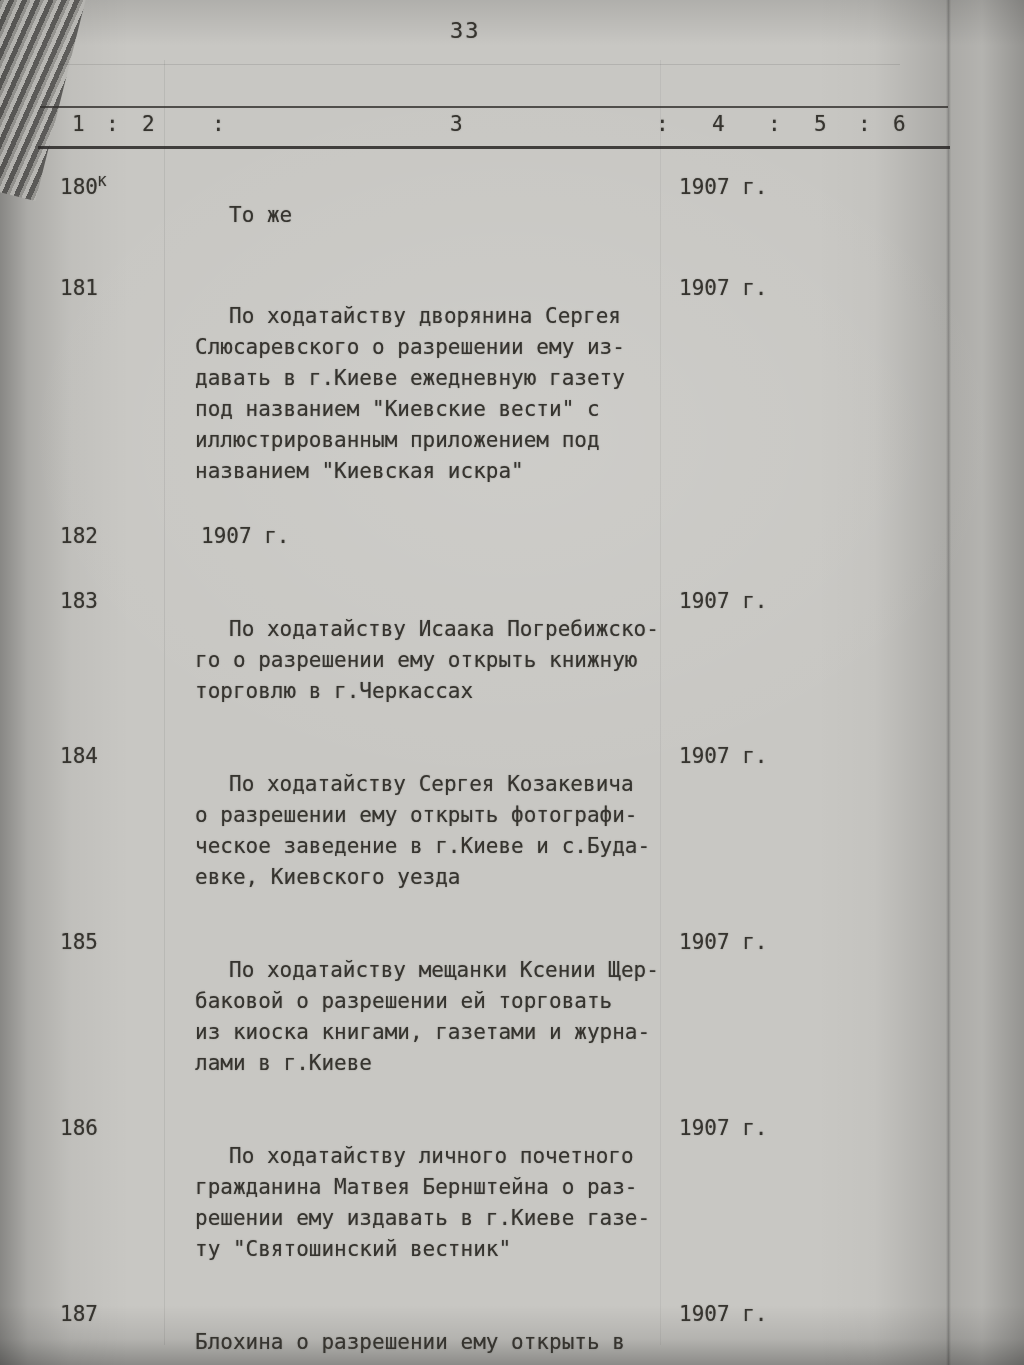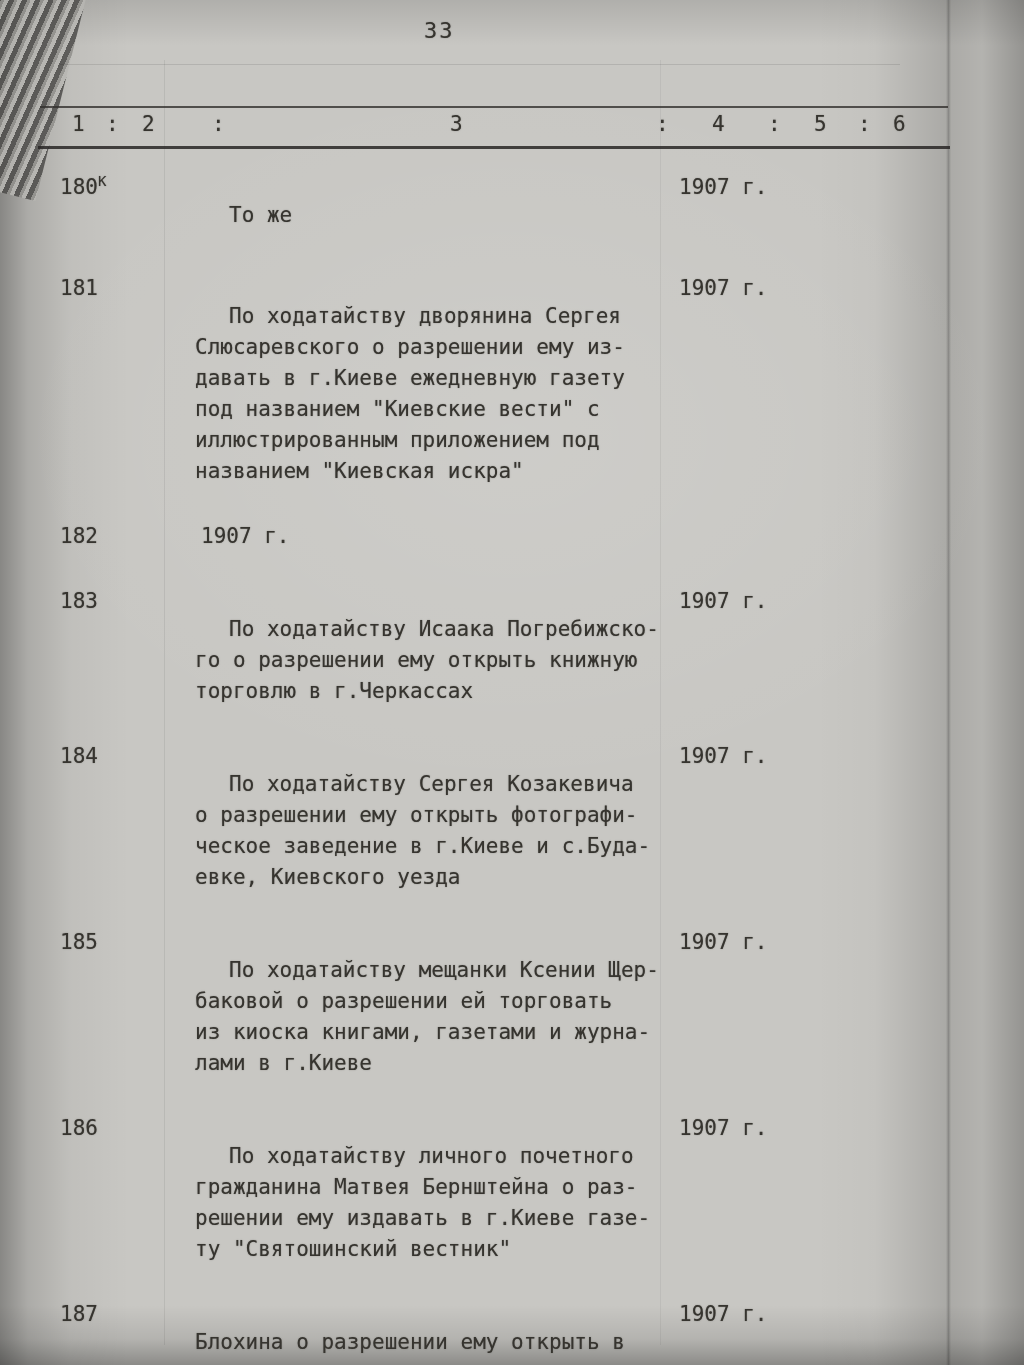--- a/index.html
+++ b/index.html
@@ -28,21 +28,21 @@
   }
   .fold-crease{
     position:absolute;top:0;left:946px;width:5px;height:1365px;
     background:linear-gradient(90deg,rgba(0,0,0,0) ,rgba(0,0,0,0.20) 50%,rgba(0,0,0,0));
   }
   .v-rule-1{position:absolute;top:60px;left:164px;width:1px;height:1285px;background:rgba(0,0,0,0.07);}
   .v-rule-2{position:absolute;top:60px;left:660px;width:1px;height:1285px;background:rgba(0,0,0,0.05);}
   .faint-rule{position:absolute;top:64px;left:60px;width:840px;height:1px;background:rgba(0,0,0,0.10);}
 
   .page-number{
-    position:absolute;top:18px;left:424px;
+    position:absolute;top:18px;left:450px;
     font-size:22px;letter-spacing:2px;
   }
 
   .rule-top{position:absolute;top:106px;left:40px;width:908px;height:2px;background:rgba(50,48,45,0.8);}
   .rule-bottom{position:absolute;top:146px;left:38px;width:912px;height:3px;background:rgba(40,38,36,0.85);}
 
   .col-header{position:absolute;top:112px;left:0;width:1024px;height:34px;font-size:21px;}
   .col-header span{position:absolute;top:0;}
   .col-header span:nth-child(1){left:72px;}
   .col-header span:nth-child(2){left:106px;}

